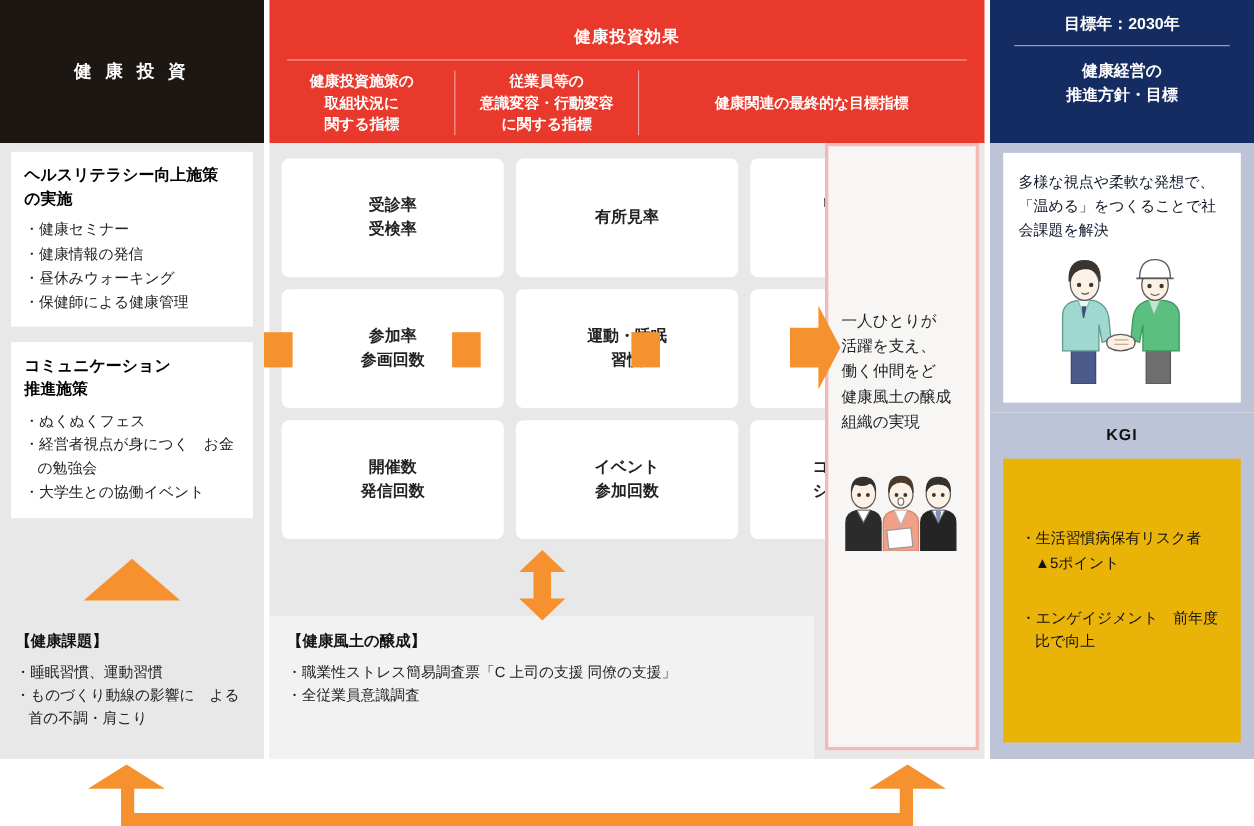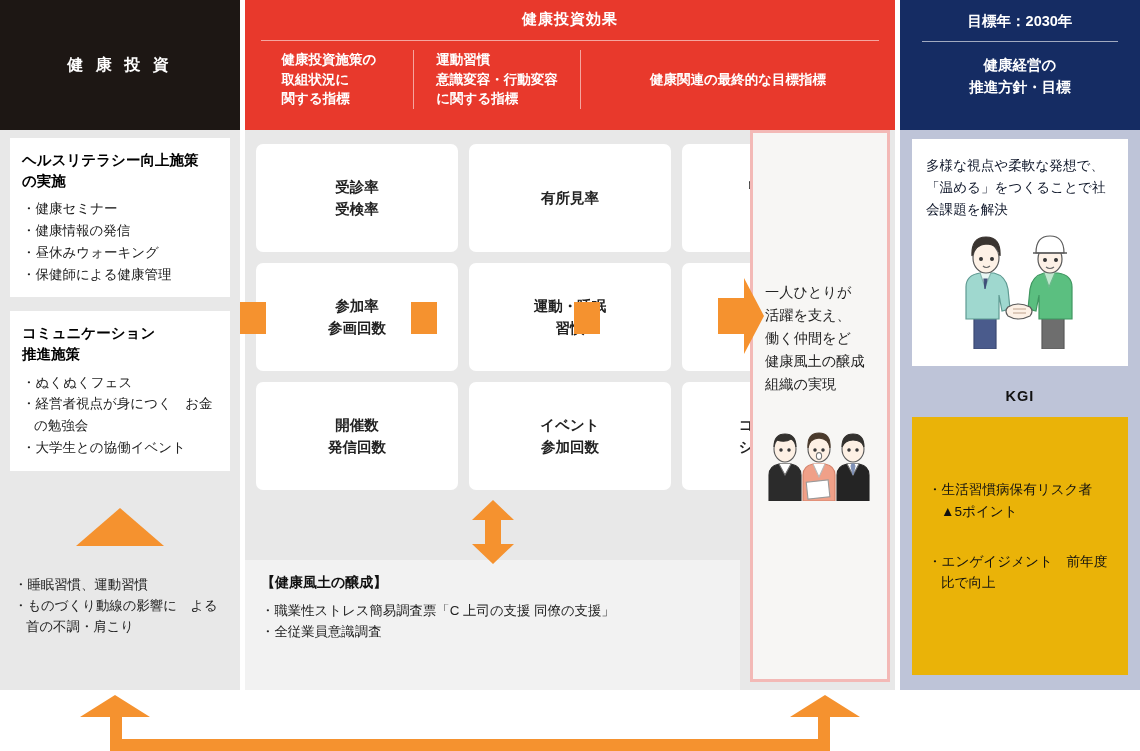--- a/index.html
+++ b/index.html
@@ -33,30 +33,30 @@
     padding-left:12px; text-indent:-12px;
   }
 
   
   #col-effect { position:absolute; left:245px; top:0; width:650px; height:690px; }
   .hdr-red {
     position:absolute; left:0; top:0; width:650px; height:130px;
     background:#e8392c; color:#fff;
   }
   .hdr-red-title {
-    text-align:center; font-size:15px; font-weight:bold; padding-top:10px;
+    text-align:center; font-size:15px; font-weight:bold; padding-top:24px;
     letter-spacing:1px;
   }
   .hdr-red-rule {
     height:1px; background:rgba(255,255,255,.55); margin:11px 16px 0 16px;
   }
   .hdr-red-cols { display:flex; padding-top:9px; }
   .hdr-red-col {
     color:#fff; font-size:13.5px; font-weight:bold; line-height:1.45;
-    text-align:left; display:flex; align-items:center; justify-content:center;
+    text-align:center; display:flex; align-items:center; justify-content:center;
     padding:0 0;
   }
   .hdr-red-col.c1 { width:168px; }
   .hdr-red-col.c2 { width:168px; border-left:1px solid rgba(255,255,255,.55); border-right:1px solid rgba(255,255,255,.55); }
   .hdr-red-col.c3 { flex:1; }
 
   .effect-body {
     position:absolute; left:0; top:130px; width:650px; height:560px;
     background:#e8e8e8;
     font-weight:bold;
@@ -190,21 +190,21 @@
     <div class="hdr-red-cols">
       <div class="hdr-red-col c1">
         <div>
           <span>健康投資施策の</span><br>
           <span>取組状況に</span><br>
           <span>関する指標</span>
         </div>
       </div>
       <div class="hdr-red-col c2">
         <div>
-          <span>運動習慣</span><br>
+          <span>従業員等の</span><br>
           <span>意識変容・行動変容</span><br>
           <span>に関する指標</span>
         </div>
       </div>
       <div class="hdr-red-col c3">
         <div><span>健康関連の最終的な目標指標</span></div>
       </div>
     </div>
   </div>
 
@@ -348,20 +348,21 @@
     <div class="kgi-card">
       <ul>
         <li>・生活習慣病保有リスク者　▲5ポイント</li>
         <li>・エンゲイジメント　前年度比で向上</li>
       </ul>
     </div>
   </div>
 </div>
 
 <div id="bottom-issue">
+  <div class="bb-title">【健康課題】</div>
   <ul class="bb-list">
     <li>・睡眠習慣、運動習慣</li>
     <li>・ものづくり動線の影響に　よる首の不調・肩こり</li>
   </ul>
 </div>
 
 <div id="bottom-culture">
   <div class="bb-title">【健康風土の醸成】</div>
   <ul class="bb-list">
     <li>・職業性ストレス簡易調査票「C 上司の支援 同僚の支援」</li>

